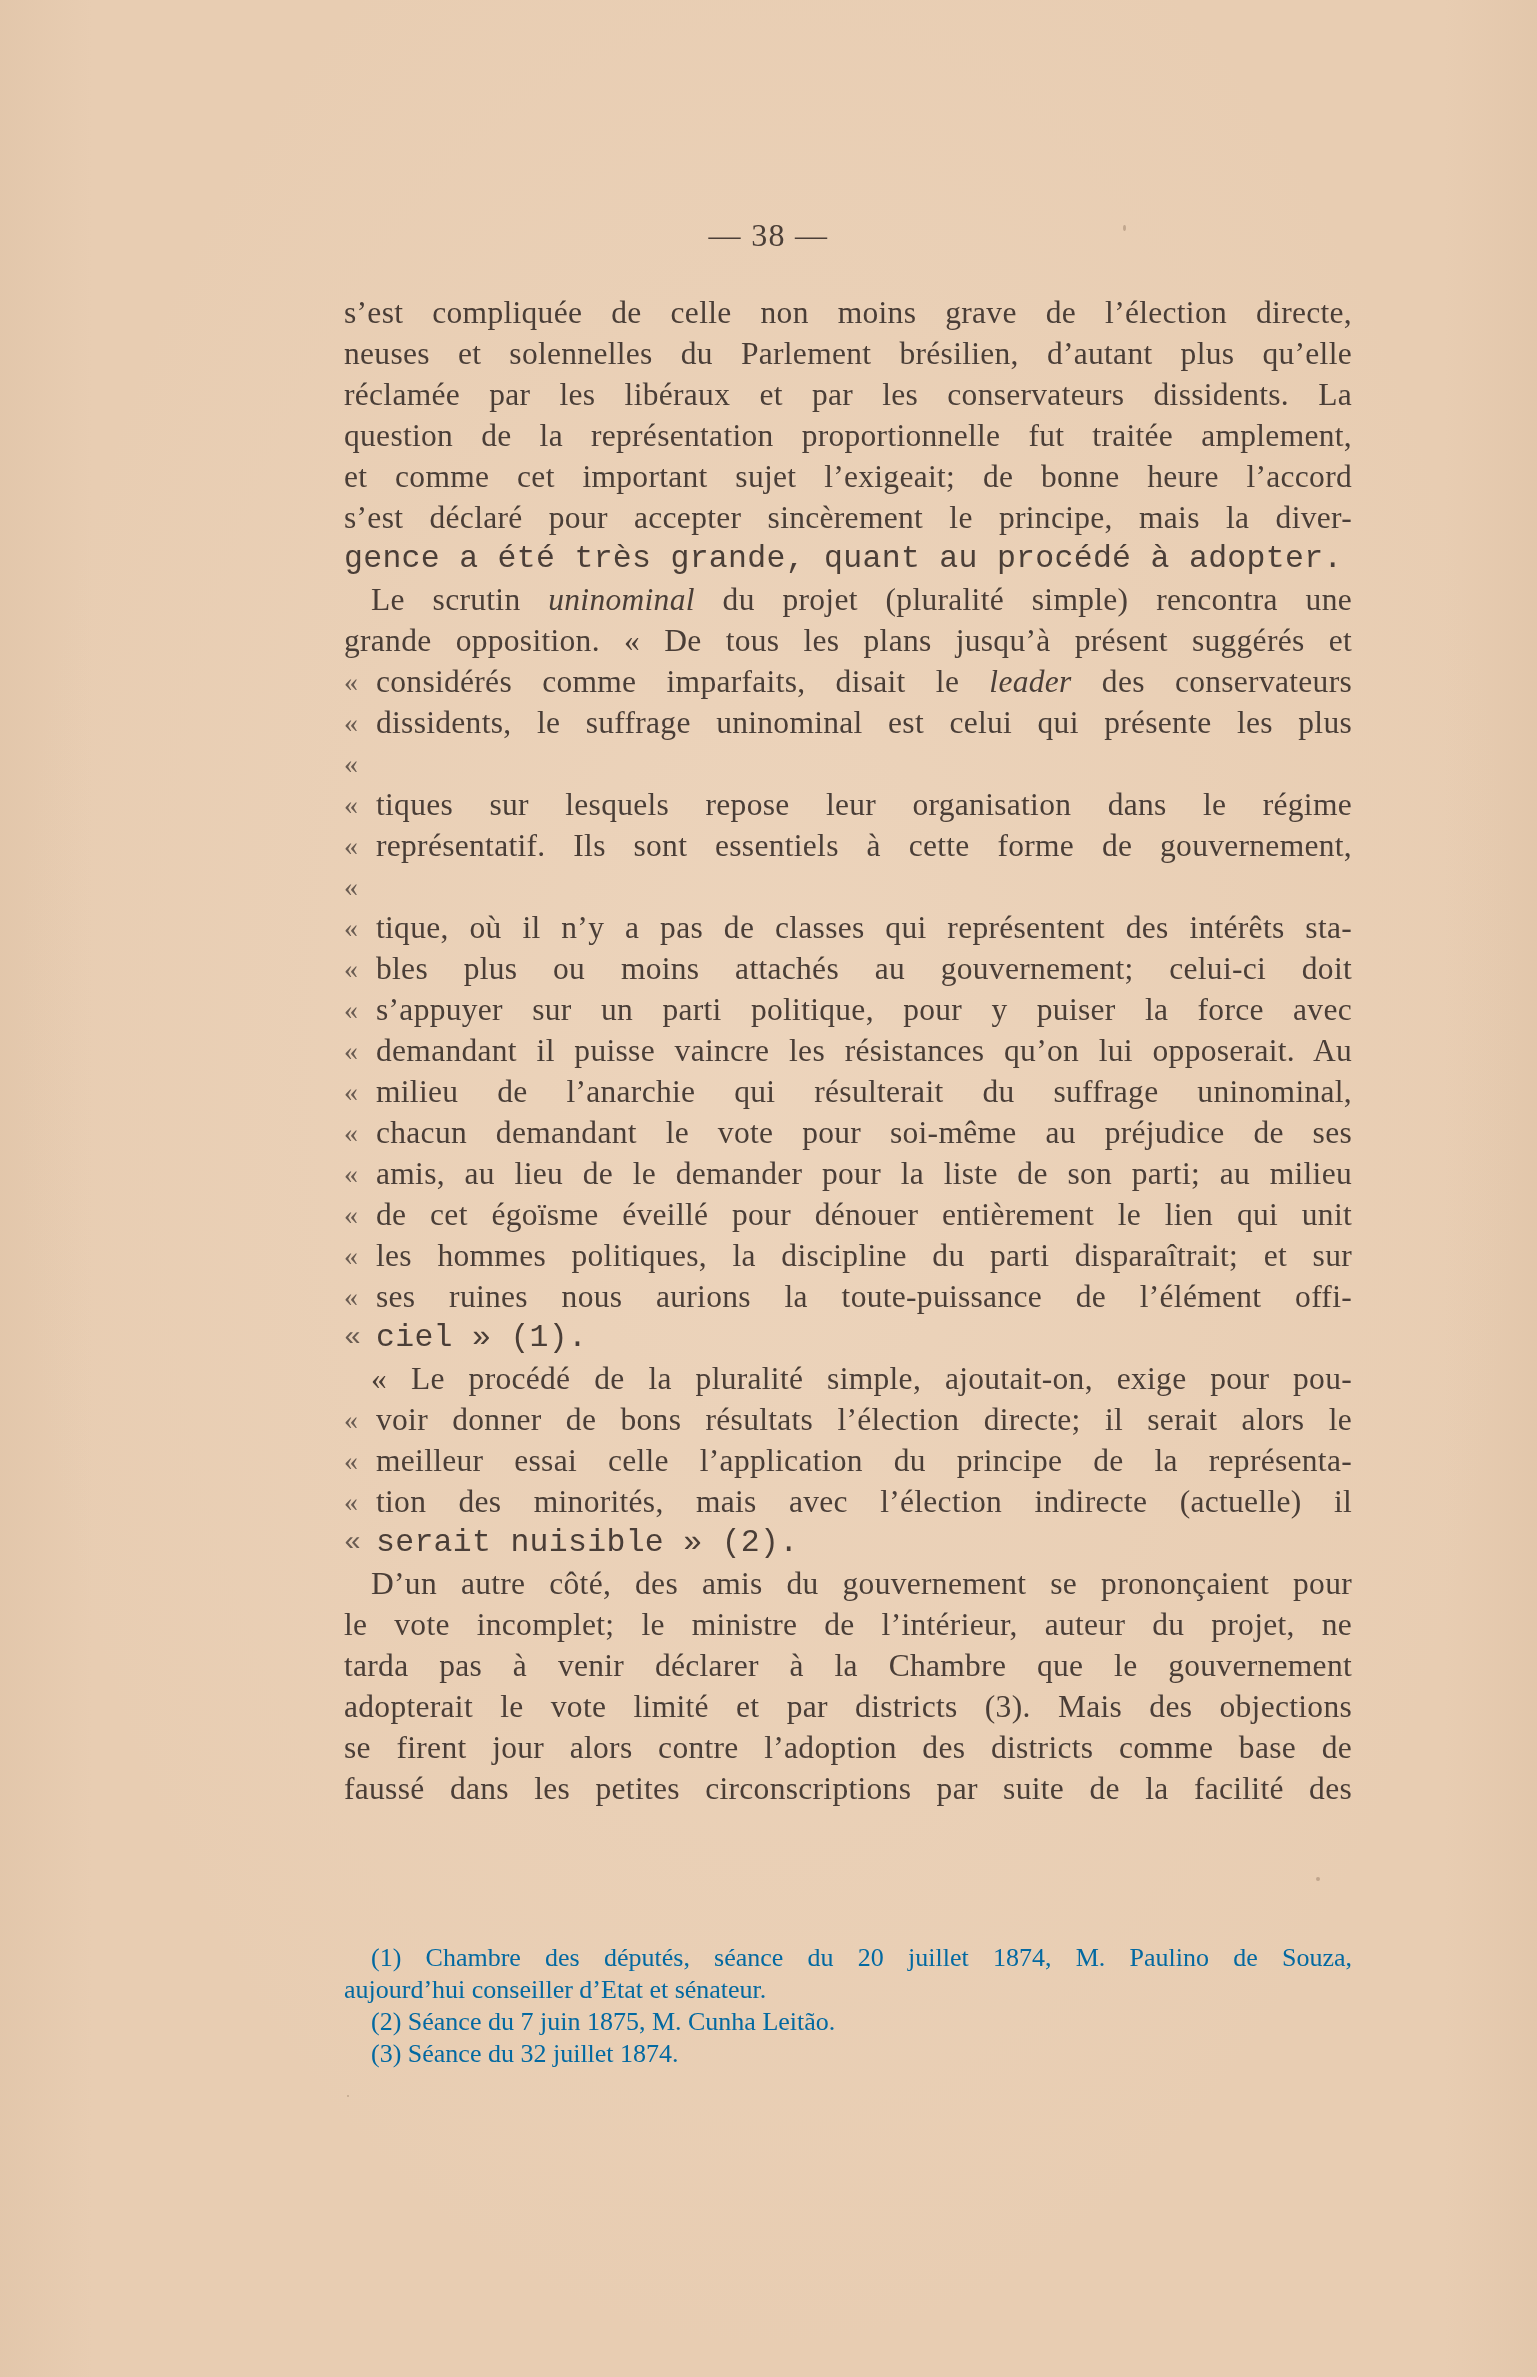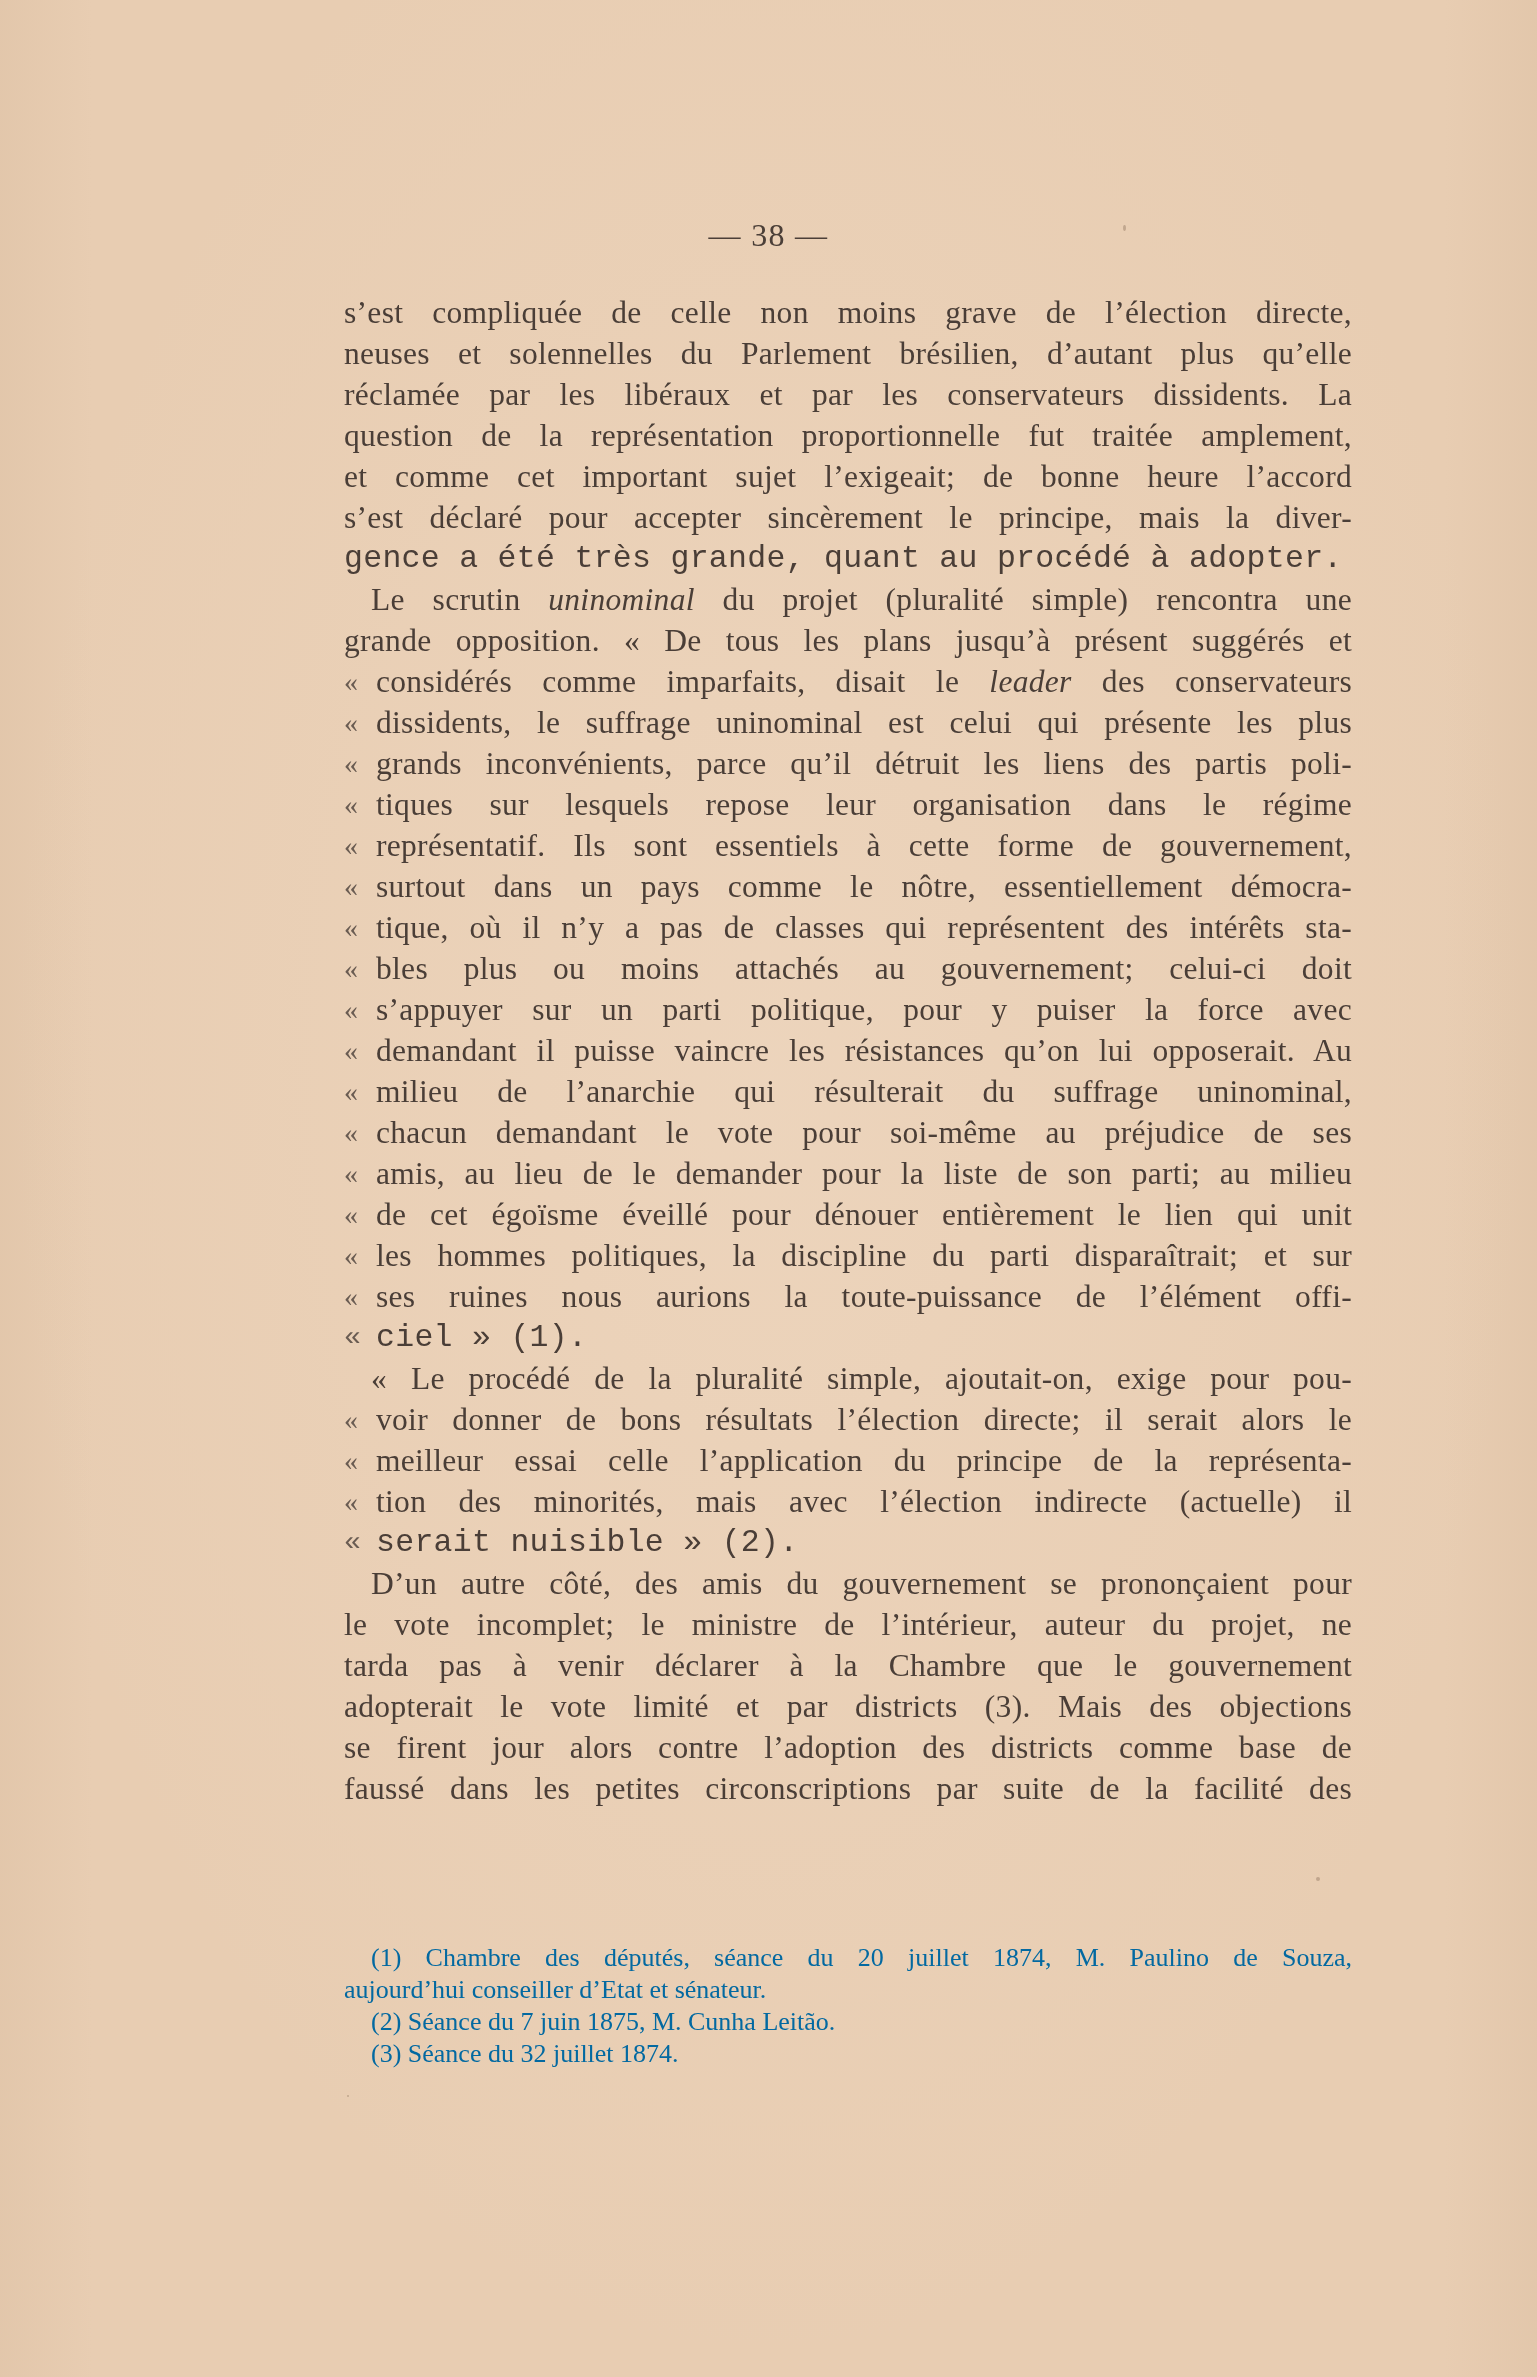--- a/index.html
+++ b/index.html
@@ -114,24 +114,24 @@
   <span class="line">question de la représentation proportionnelle fut traitée amplement,</span>
   <span class="line">et comme cet important sujet l’exigeait; de bonne heure l’accord</span>
   <span class="line">s’est déclaré pour accepter sincèrement le principe, mais la diver-</span>
   <span class="line last">gence a été très grande, quant au procédé à adopter.</span>
 
   <span class="line indent"><span>Le scrutin </span><em>uninominal</em><span> du projet (pluralité simple) rencontra une</span></span>
   <span class="line">grande opposition. « De tous les plans jusqu’à présent suggérés et</span>
 
   <span class="line q"><span class="guillemet">«</span><span>considérés comme imparfaits, disait le </span><em>leader</em><span> des conservateurs</span></span>
   <span class="line q"><span class="guillemet">«</span><span>dissidents, le suffrage uninominal est celui qui présente les plus</span></span>
-  <span class="line q"><span class="guillemet">«</span><span>grands inconvénients, parce qu’il détruit les liens des partis poli-</span></span>
+  <span class="line q"><span class="guillemet">«</span></span>
   <span class="line q"><span class="guillemet">«</span><span>tiques sur lesquels repose leur organisation dans le régime</span></span>
   <span class="line q"><span class="guillemet">«</span><span>représentatif. Ils sont essentiels à cette forme de gouvernement,</span></span>
-  <span class="line q"><span class="guillemet">«</span><span>surtout dans un pays comme le nôtre, essentiellement démocra-</span></span>
+  <span class="line q"><span class="guillemet">«</span></span>
   <span class="line q"><span class="guillemet">«</span><span>tique, où il n’y a pas de classes qui représentent des intérêts sta-</span></span>
   <span class="line q"><span class="guillemet">«</span><span>bles plus ou moins attachés au gouvernement; celui-ci doit</span></span>
   <span class="line q"><span class="guillemet">«</span><span>s’appuyer sur un parti politique, pour y puiser la force avec</span></span>
   <span class="line q"><span class="guillemet">«</span><span>demandant il puisse vaincre les résistances qu’on lui opposerait. Au</span></span>
   <span class="line q"><span class="guillemet">«</span><span>milieu de l’anarchie qui résulterait du suffrage uninominal,</span></span>
   <span class="line q"><span class="guillemet">«</span><span>chacun demandant le vote pour soi-même au préjudice de ses</span></span>
   <span class="line q"><span class="guillemet">«</span><span>amis, au lieu de le demander pour la liste de son parti; au milieu</span></span>
   <span class="line q"><span class="guillemet">«</span><span>de cet égoïsme éveillé pour dénouer entièrement le lien qui unit</span></span>
   <span class="line q"><span class="guillemet">«</span><span>les hommes politiques, la discipline du parti disparaîtrait; et sur</span></span>
   <span class="line q"><span class="guillemet">«</span><span>ses ruines nous aurions la toute-puissance de l’élément offi-</span></span>

